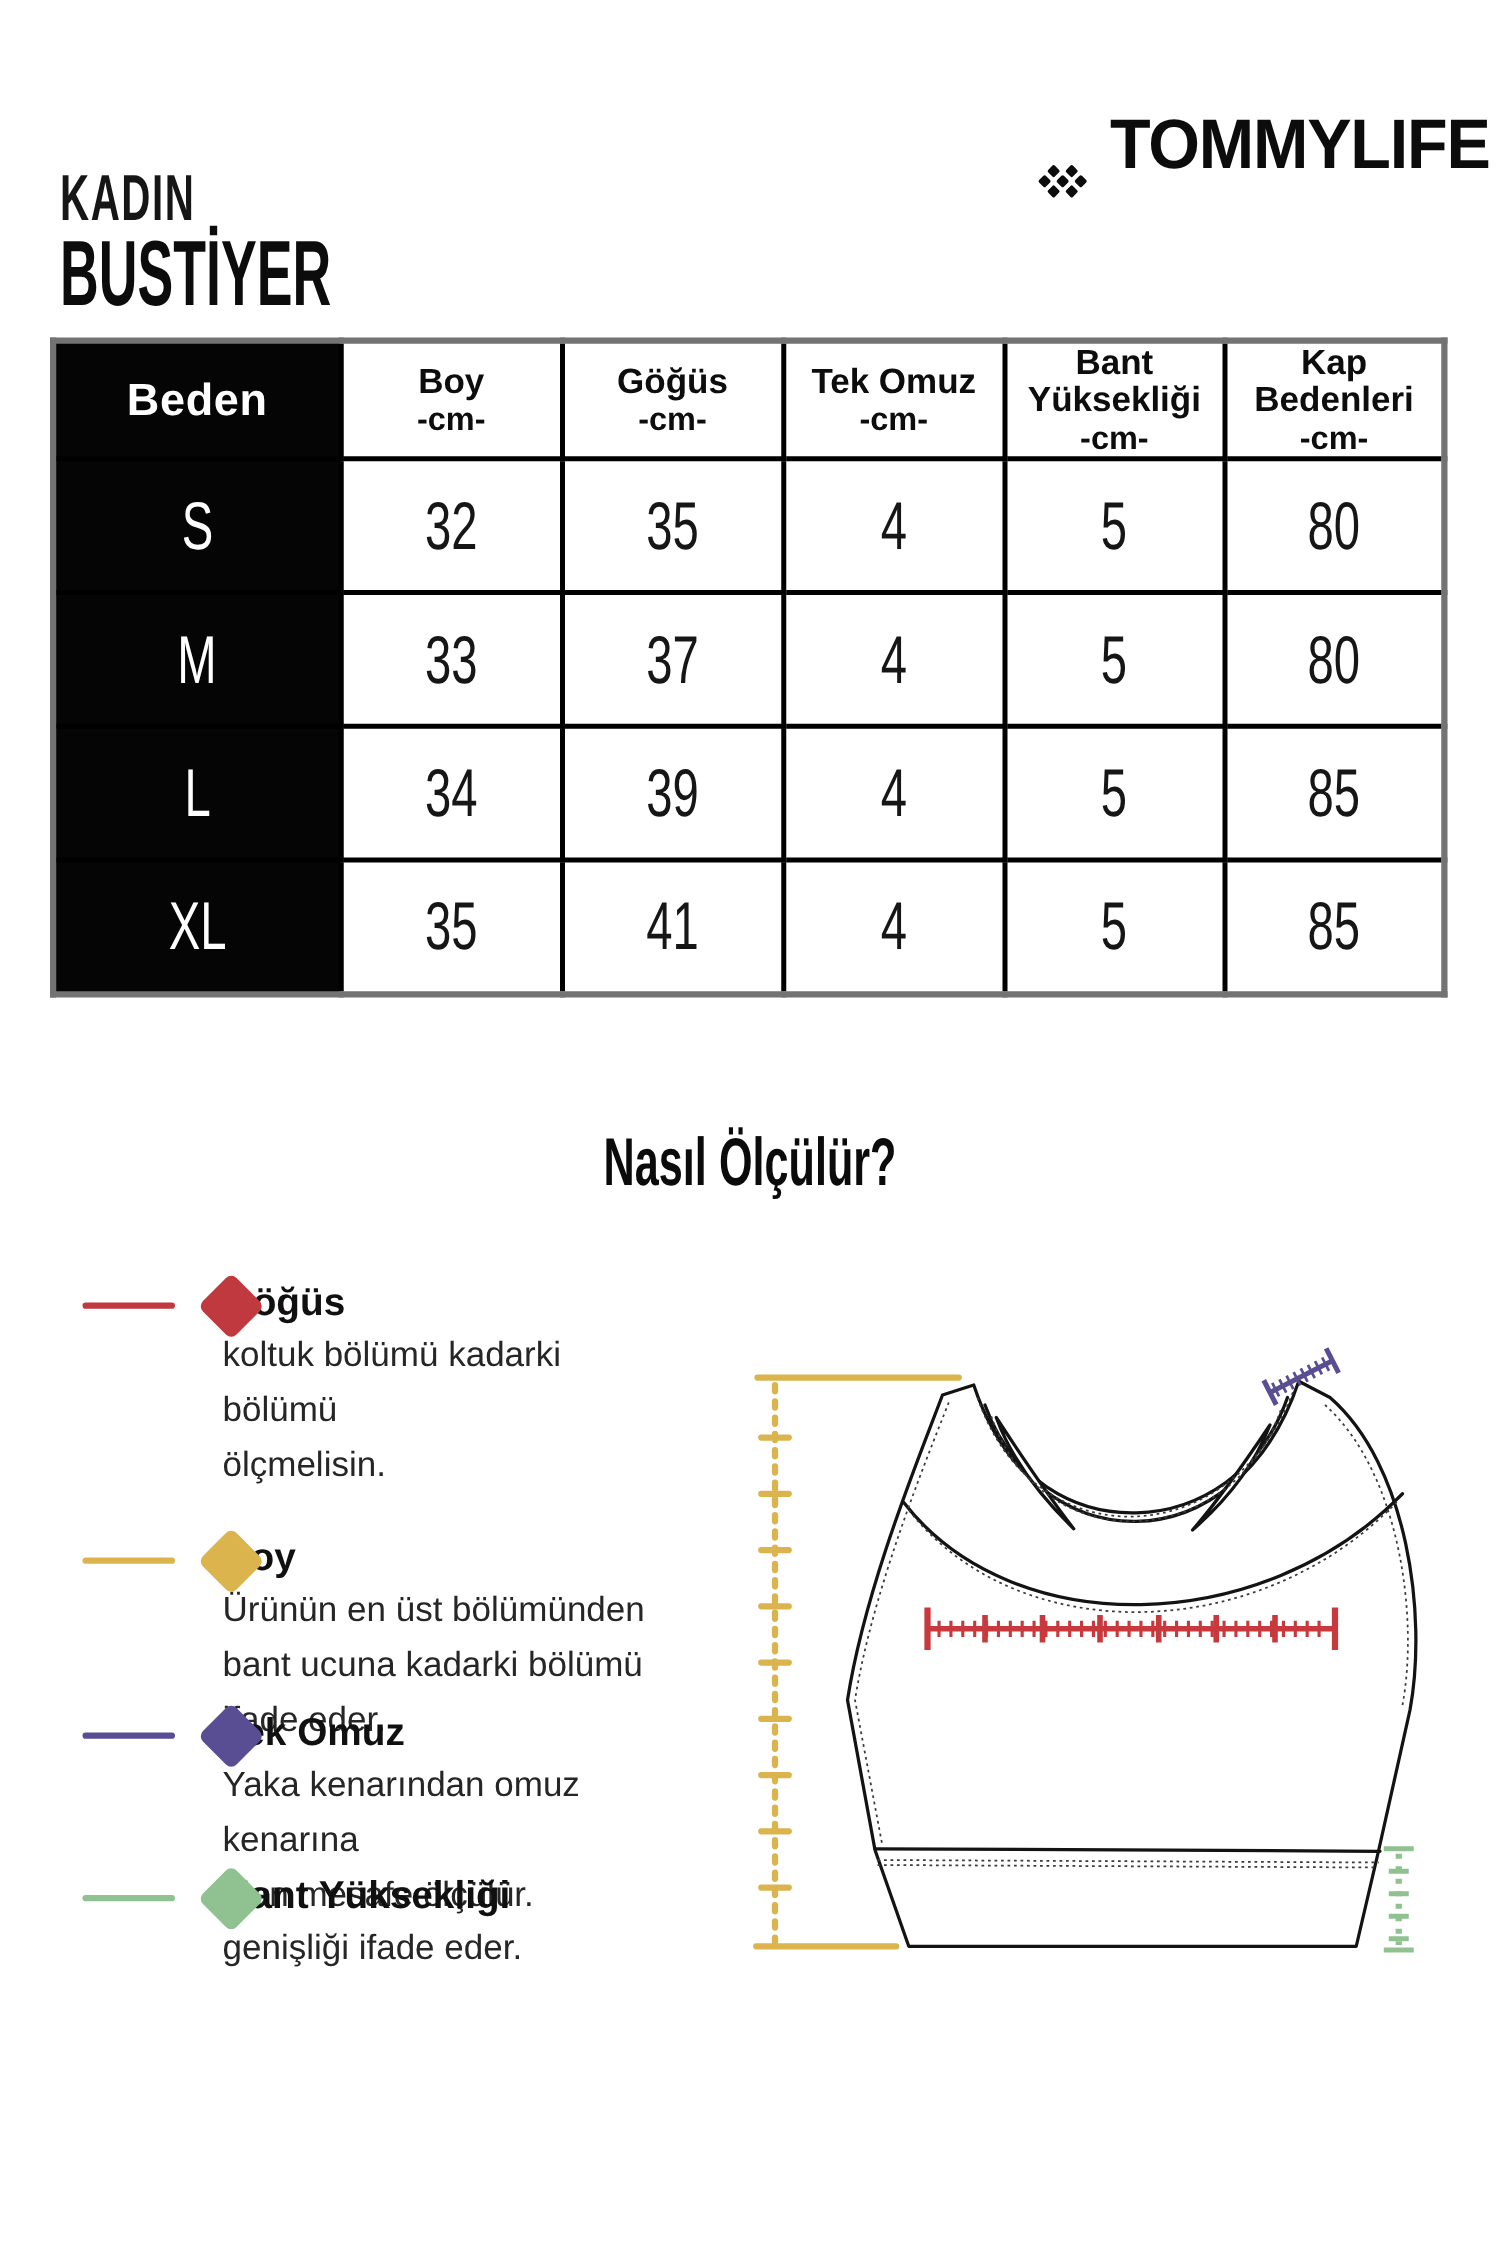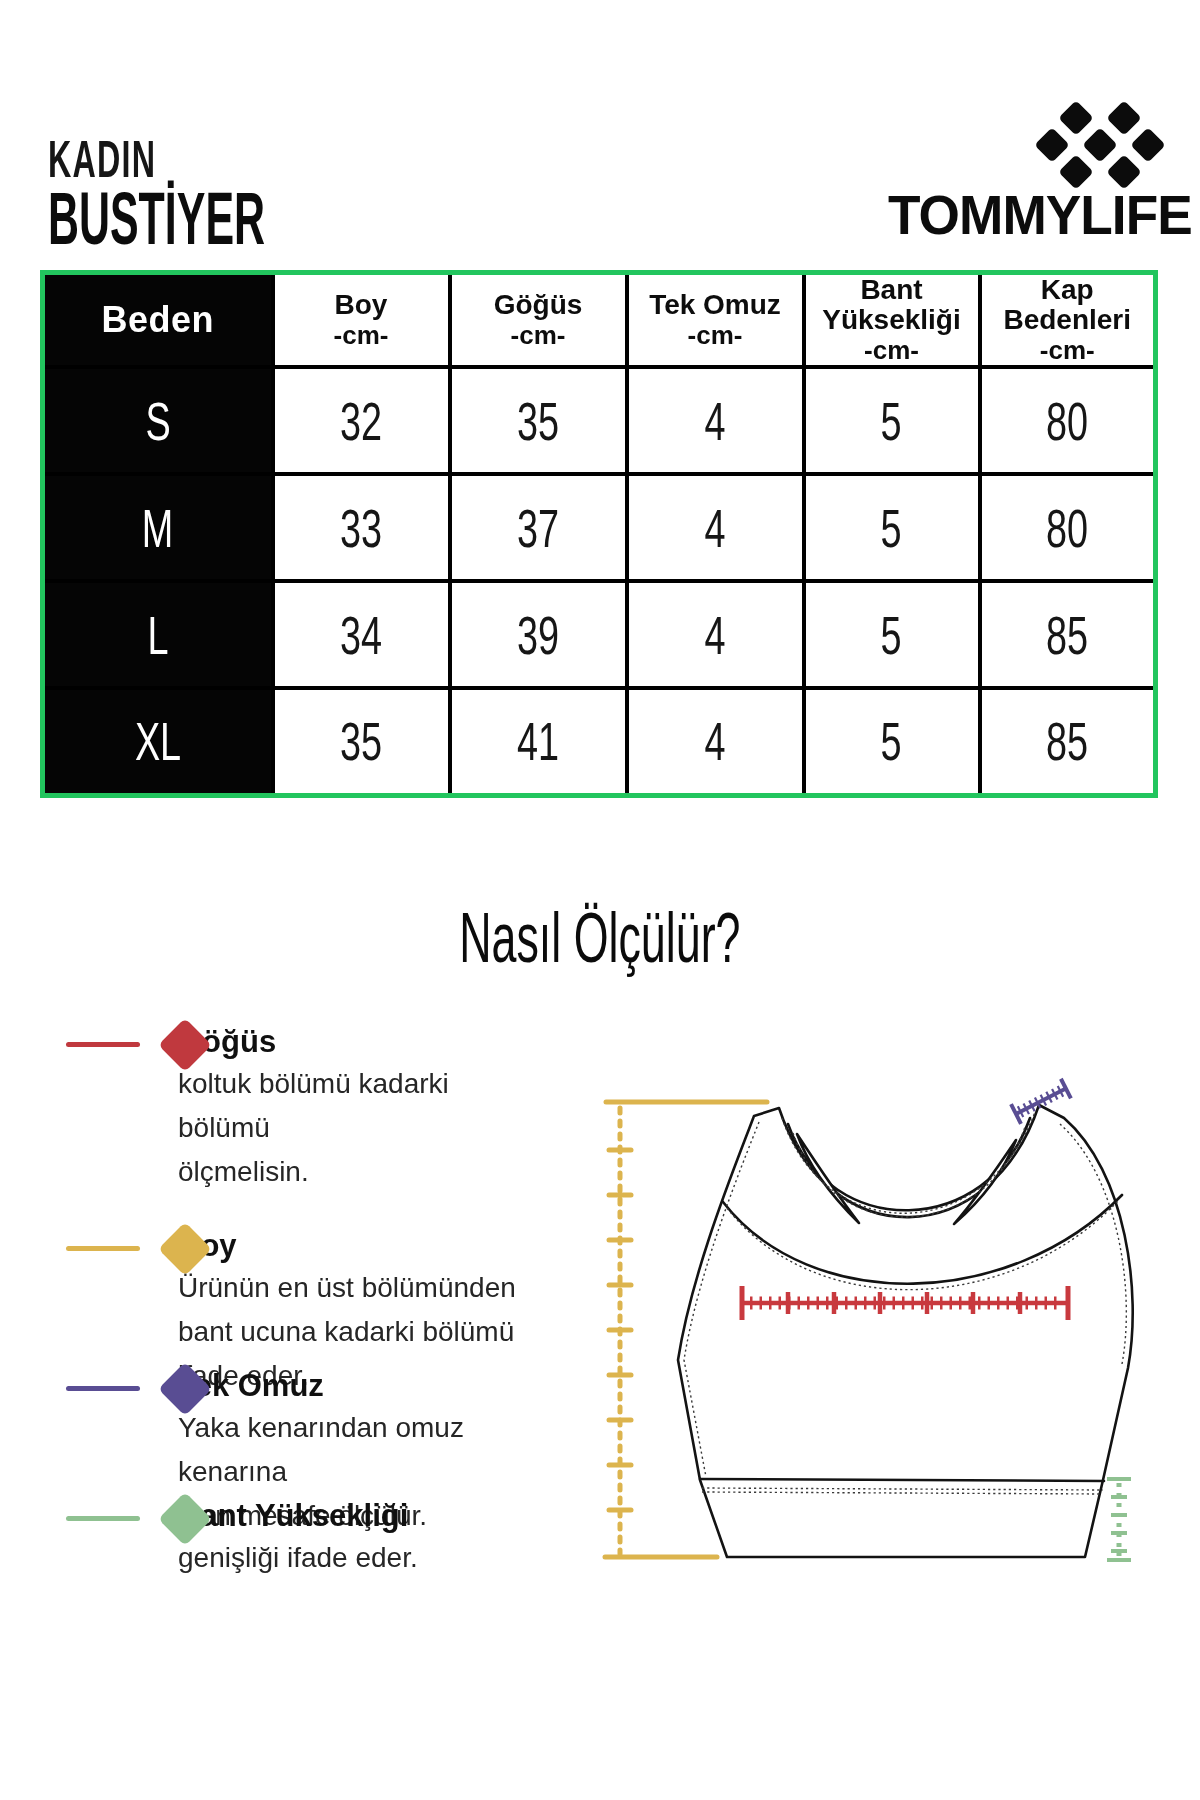--- a/index.html
+++ b/index.html
@@ -8,40 +8,40 @@
   .abs{position:absolute;}
   .cond{display:inline-block;transform:scaleX(.70);transform-origin:center center;}
   .cond-left{display:inline-block;transform:scaleX(.62);transform-origin:left center;}
 
   
   .category{left:48px;top:133px;font-size:52px;font-weight:700;letter-spacing:2px;color:#161616;line-height:1;}
   .product{left:48px;top:182px;font-size:74px;font-weight:700;color:#0c0c0c;line-height:1;text-decoration:underline;}
   .product .cond-left{transform:scaleX(.58);}
 
   
-  .brand{left:820px;top:95px;width:380px;display:flex;flex-direction:column;align-items:flex-end;}
+  .brand{left:820px;top:95px;width:380px;display:flex;align-items:flex-start;}
   .wordmark{margin-top:-14px;font-size:56px;font-weight:700;letter-spacing:-1px;color:#0c0c0c;line-height:1.2;}
   .wordmark .cond{transform:scaleX(.95);}
 
   
   .size-table-wrap{left:40px;top:270px;}
   table.size-table{border-collapse:collapse;table-layout:fixed;width:1113px;height:520px;
-                   border:5px solid #22c55e;}
+                   border:5px solid #737373;}
   table.size-table th,table.size-table td{border:4px solid #000;text-align:center;vertical-align:middle;padding:0 4px;}
   tr.head{height:90px;}
   tr.body-row{height:107px;}
   .dark{background:#050505;color:#fff;border-color:#000;}
   .corner{font-size:36px;letter-spacing:.5px;}
   .h-label{display:block;font-size:28px;line-height:30px;color:#0d0d0d;}
   .h-unit{display:block;font-size:26px;line-height:30px;color:#0d0d0d;}
   .sz{font-size:54px;font-weight:300;color:#fff;}
   .num{font-size:54px;font-weight:300;color:#161616;}
 
   
-  .section-heading{left:0;top:903px;width:1200px;text-align:center;font-size:70px;font-weight:400;
+  .section-heading{left:0;top:903px;width:1200px;text-align:center;font-size:54px;font-weight:700;
                    color:#0b0b0b;line-height:1;}
   .section-heading .cond{transform:scaleX(.64);}
 
   
   .legend-item{position:absolute;left:64px;width:480px;}
   .m-line{position:absolute;left:2px;top:20px;width:74px;height:5px;border-radius:3px;}
   .m-diamond{position:absolute;left:102px;top:4px;width:38px;height:38px;border-radius:6px;transform:rotate(45deg);}
   .l-content{margin-left:114px;}
   .l-title{font-size:31px;font-weight:700;color:#101010;line-height:40px;}
   .l-line{font-size:28px;color:#262626;line-height:44px;}

